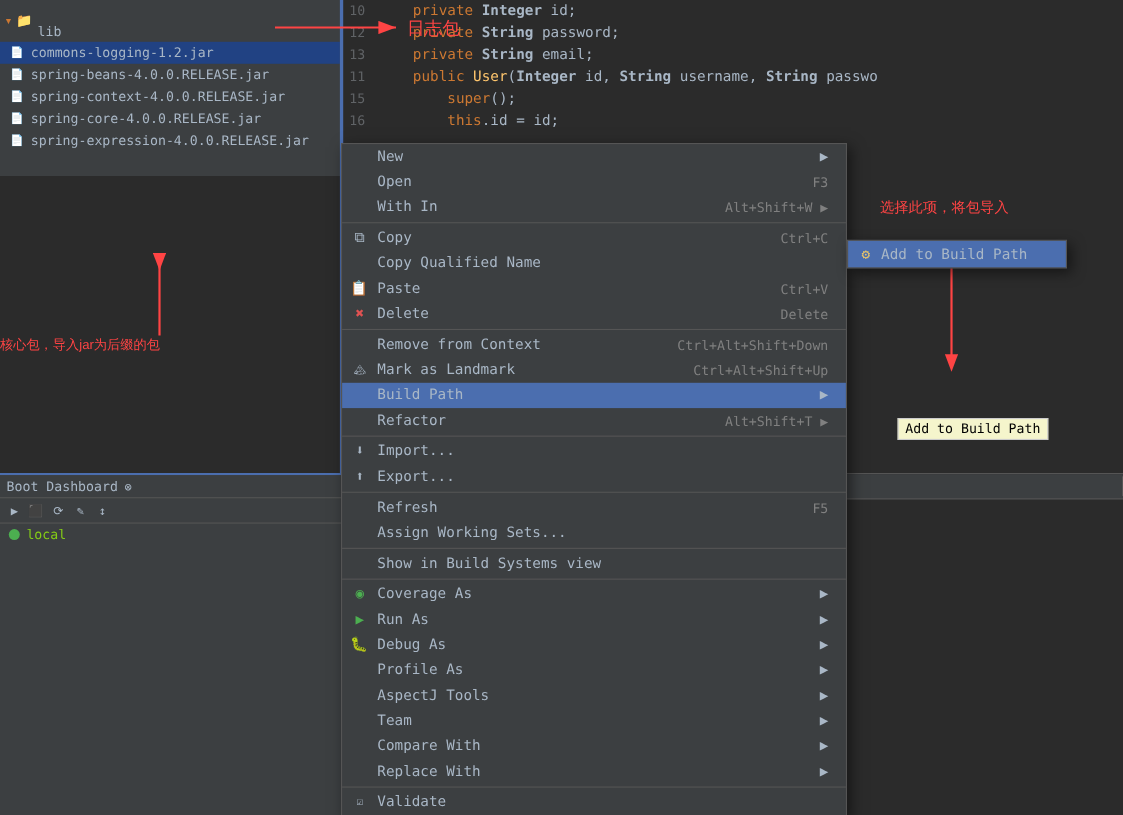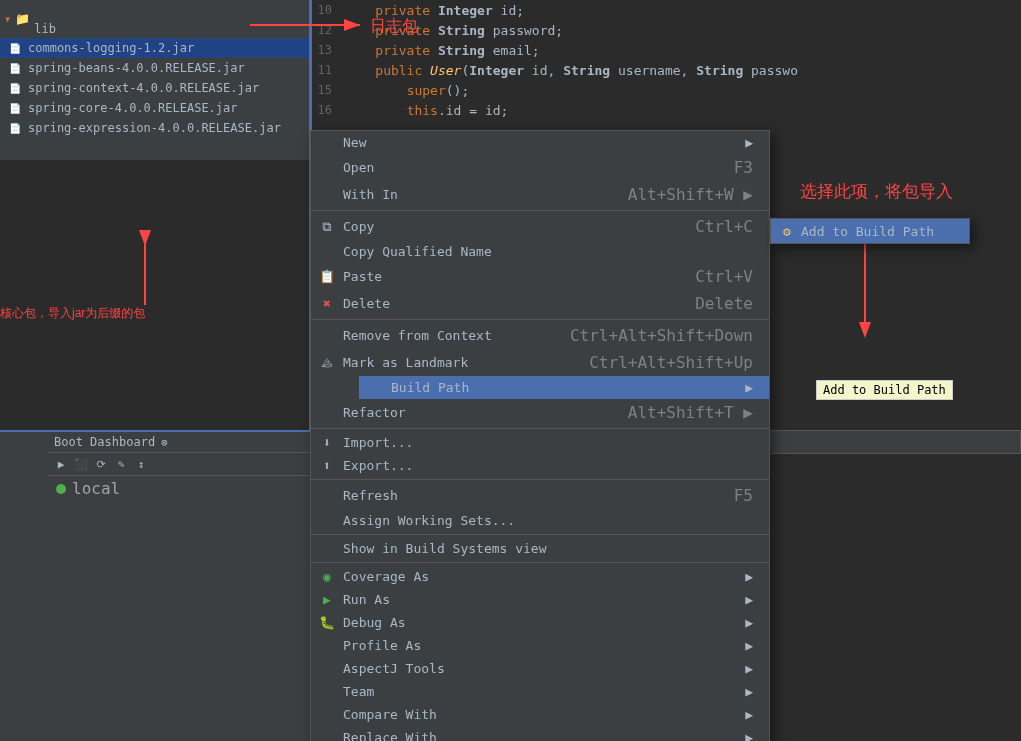--- a/index.html
+++ b/index.html
@@ -90,36 +90,35 @@
       left: 310px;
       width: 460px;
       background: #3c3f41;
       border: 1px solid #555;
       box-shadow: 4px 4px 12px rgba(0,0,0,0.5);
       z-index: 100;
       font-size: 13px;
     }
     .menu-item {
       display: flex;
-      align-items: center;
+      align-items: flex-end;
       padding: 4px 16px 4px 32px;
       color: #a9b7c6;
       cursor: pointer;
       position: relative;
       min-height: 22px;
       gap: 16px;
     }
     .menu-item.highlighted {
       background: #4b6eaf;
-      margin-left: 48px;
     }
     .menu-item .shortcut {
       margin-left: auto;
       color: #808080;
-      font-size: 16px;
+      font-size: 12px;
     }
     .menu-item .arrow {
       margin-left: auto;
       color: #a9b7c6;
     }
     .menu-item .icon-area {
       position: absolute;
       left: 8px;
       width: 16px;
       height: 16px;
@@ -177,21 +176,20 @@
     
     .boot-dashboard {
       position: absolute;
       top: 430px;
       left: 0;
       width: 372px;
       bottom: 0;
       background: #3c3f41;
       border-top: 2px solid #4b6eaf;
       border-right: 4px solid #ef4444;
-      padding-left: 48px;
     }
     .boot-dashboard-title {
       display: flex;
       align-items: center;
       padding: 3px 6px;
       background: #3c3f41;
       color: #a9b7c6;
       font-size: 12px;
       border-bottom: 1px solid #555;
     }
@@ -218,22 +216,22 @@
       background: #2b2b2b;
       border: none;
       color: #606366;
       font-size: 11px;
       outline: none;
     }
     .boot-local-item {
       display: flex;
       align-items: center;
       padding: 3px 8px;
-      color: #a3a3a3;
-      font-size: 16px;
+      color: #84cc16;
+      font-size: 12px;
     }
     .green-dot {
       width: 10px;
       height: 10px;
       border-radius: 50%;
       background: #4caf50;
       margin-right: 6px;
     }
 
     
@@ -329,21 +327,21 @@
   </div>
   <div class="code-line">
     <span class="line-number">13</span>
     <span class="line-content">
       &nbsp;&nbsp;&nbsp;&nbsp;<span class="kw">private</span> <span class="type">String</span> email;
     </span>
   </div>
   <div class="code-line">
     <span class="line-number">11</span>
     <span class="line-content">
-      &nbsp;&nbsp;&nbsp;&nbsp;<span class="kw">public</span> <span style="color:#ffc66d;font-style:italic;">User</span>(<span class="type">Integer</span> id, <span class="type">String</span> username, <span class="type">String</span> passwo
+      &nbsp;&nbsp;&nbsp;&nbsp;<span class="kw">public</span> <span style="color:#ffc66d;">User</span>(<span class="type">Integer</span> id, <span class="type">String</span> username, <span class="type">String</span> passwo
     </span>
   </div>
   <div class="code-line">
     <span class="line-number">15</span>
     <span class="line-content">
       &nbsp;&nbsp;&nbsp;&nbsp;&nbsp;&nbsp;&nbsp;&nbsp;<span class="kw">super</span>();
     </span>
   </div>
   <div class="code-line">
     <span class="line-number">16</span>
@@ -546,21 +544,21 @@
 
 <svg class="arrow-svg" style="top:230px; left:130px; width:30px; height:80px;" viewBox="0 0 30 80">
   <defs>
     <marker id="arrowhead2" markerWidth="8" markerHeight="6" refX="4" refY="3" orient="auto">
       <polygon points="8 0, 0 3, 8 6" fill="#ff4444"></polygon>
     </marker>
   </defs>
   <line x1="15" y1="75" x2="15" y2="8" stroke="#ff4444" stroke-width="2" marker-end="url(#arrowhead2)"></line>
 </svg>
 
-<div class="annotation" style="top:180px; left:800px; font-size:17px;text-align:right;">
+<div class="annotation" style="top:180px; left:800px; font-size:13px;text-align:right;">
   <span>选择此项，将包导入</span>
 </div>
 
 <svg class="arrow-svg" style="top:220px; left:850px; width:30px; height:120px;" viewBox="0 0 30 120">
   <defs>
     <marker id="arrowhead3" markerWidth="8" markerHeight="6" refX="4" refY="3" orient="auto">
       <polygon points="0 0, 8 3, 0 6" fill="#ff4444"></polygon>
     </marker>
   </defs>
   <line x1="15" y1="5" x2="15" y2="110" stroke="#ff4444" stroke-width="2" marker-end="url(#arrowhead3)"></line>

